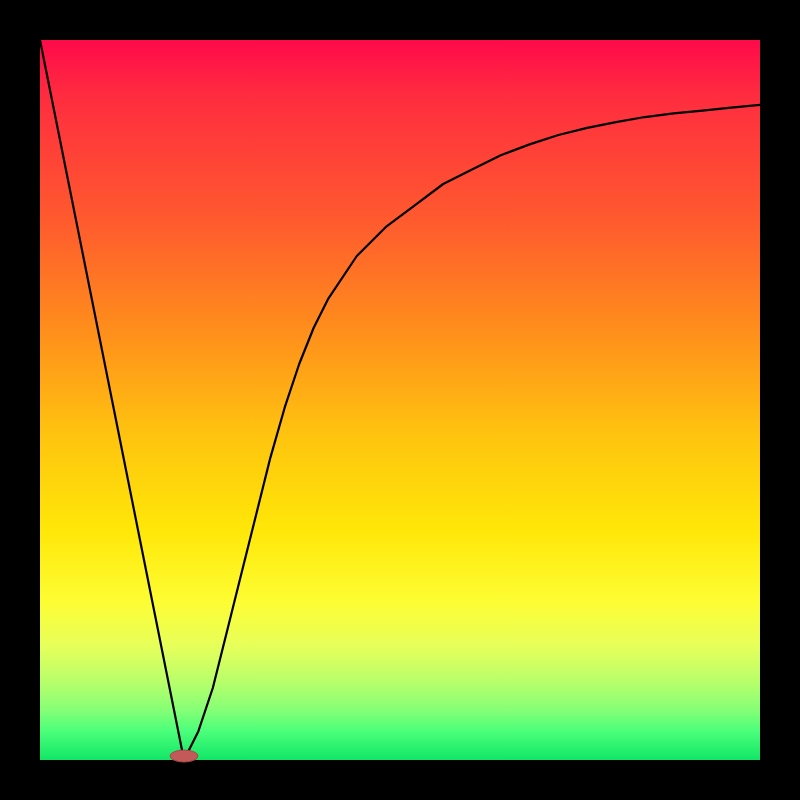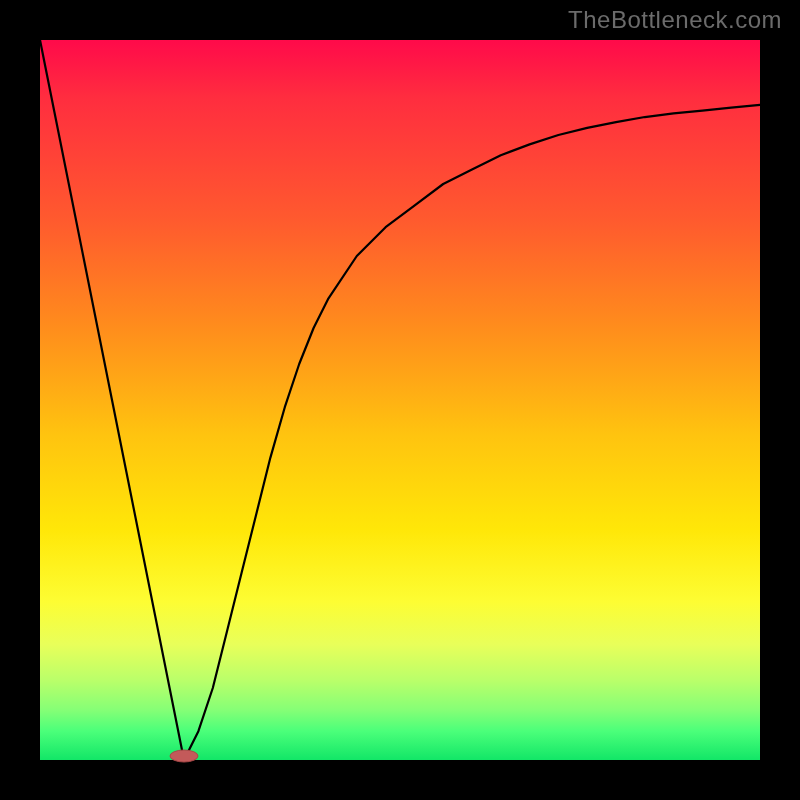--- a/index.html
+++ b/index.html
@@ -69,19 +69,18 @@
     stroke: #a94848;
     stroke-width: 1;
   }
 </style>
 </head>
 <body>
 
 <div class="frame">
   <div class="gradient"></div>
 
-  <div class="attribution">TheBottleneck.com</div>
 
   <svg class="plot" viewBox="0 0 720 720">
     <path id="curve-path" class="curve" d="M0.00 0.00 L14.40 72.00 L28.80 144.00 L43.20 216.00 L57.60 288.00 L72.00 360.00 L86.40 432.00 L100.80 504.00 L115.20 576.00 L129.60 648.00 L144.00 720.00 L158.40 691.20 L172.80 648.00 L187.20 590.40 L201.60 532.80 L216.00 475.20 L230.40 417.60 L244.80 367.20 L259.20 324.00 L273.60 288.00 L288.00 259.20 L316.80 216.00 L345.60 187.20 L374.40 165.60 L403.20 144.00 L432.00 129.60 L460.80 115.20 L489.60 104.40 L518.40 95.04 L547.20 87.84 L576.00 82.08 L604.80 77.04 L633.60 73.44 L662.40 70.56 L691.20 67.68 L720.00 64.80"></path>
     <ellipse id="marker" class="marker" cx="144.00" cy="716.00" rx="14" ry="6"></ellipse>
   </svg>
 </div>
 
 </body></html>

